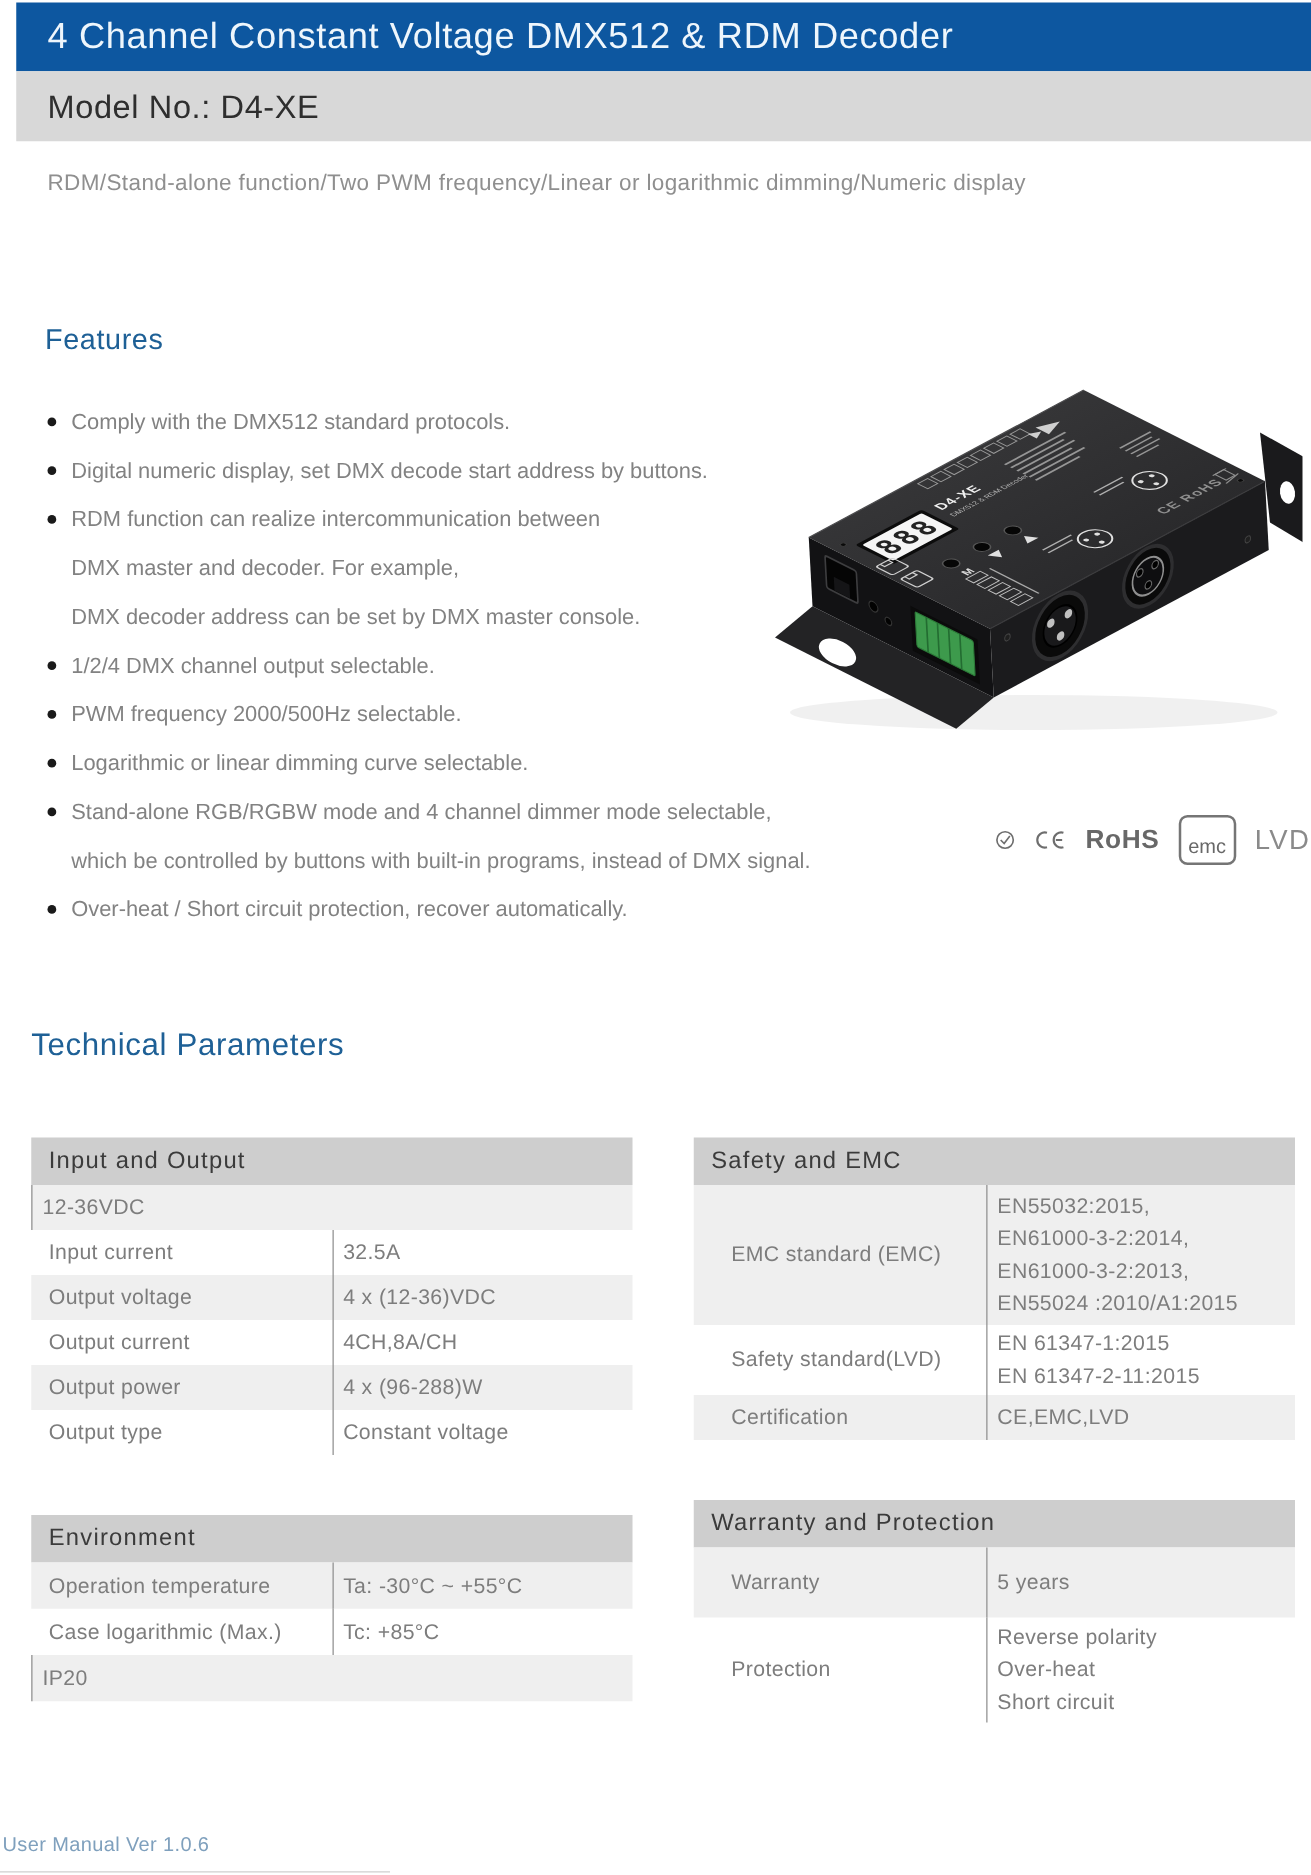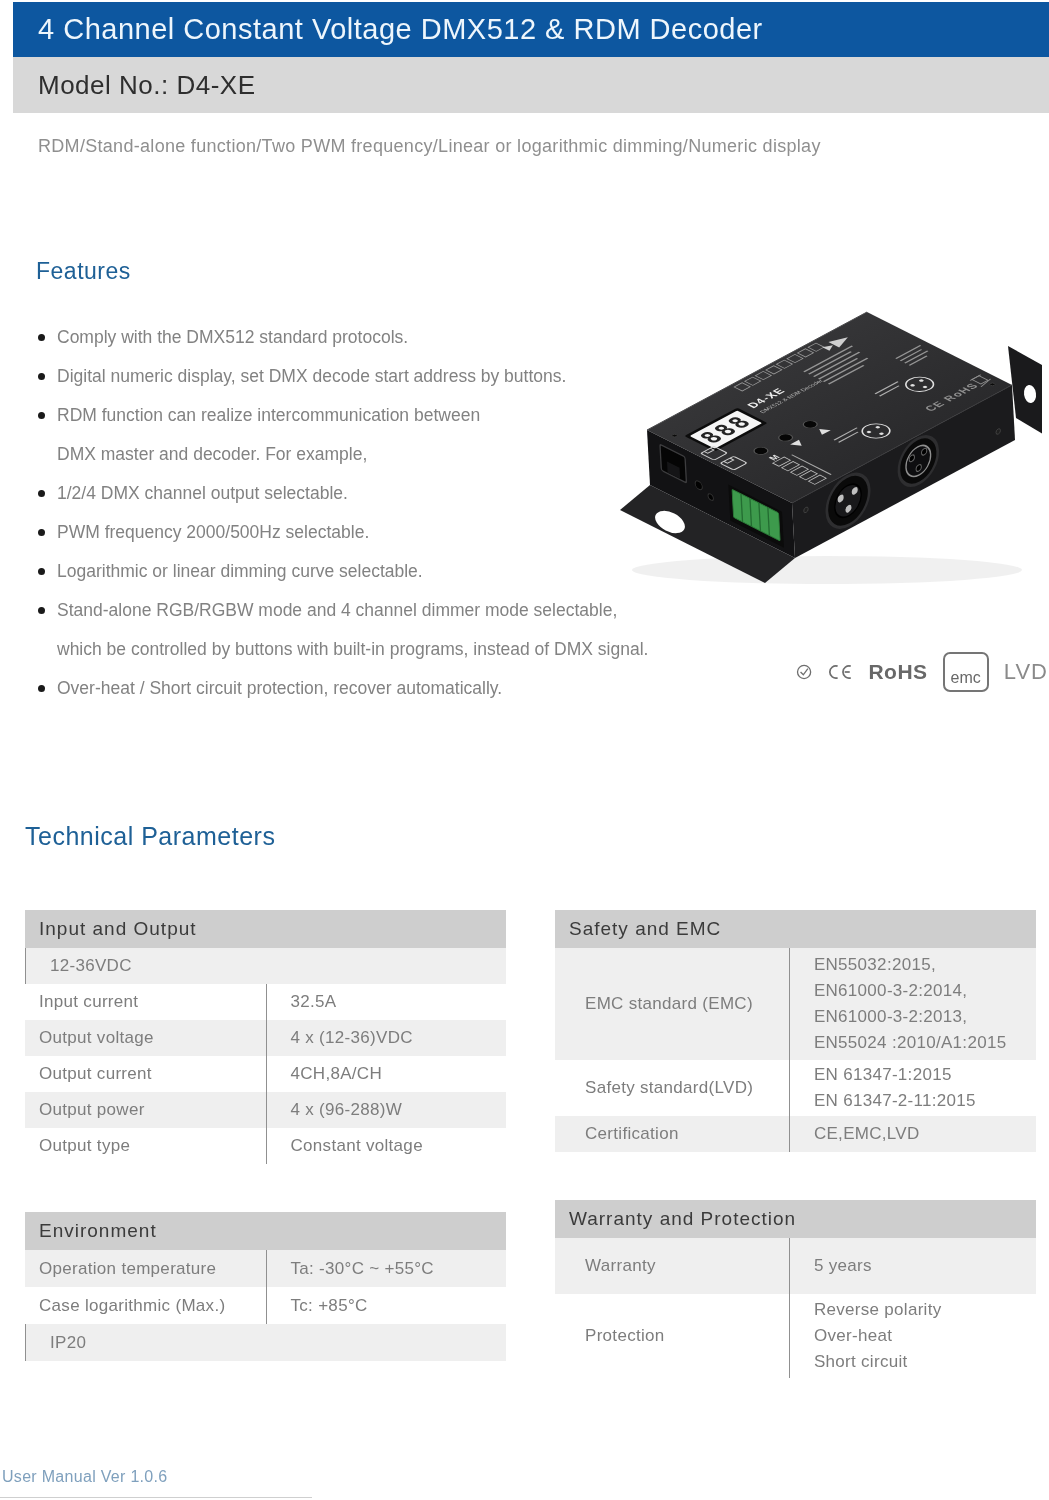--- a/index.html
+++ b/index.html
@@ -56,21 +56,21 @@
     font-size:19px;padding-left:14px;letter-spacing:1px;
   }
   .trow{display:flex;}
   .trow.shade{background:#efefef;}
   .tlabel{
     padding-left:14px;box-sizing:border-box;display:flex;align-items:center;
   }
   .c50{width:50%;}
   .c45{width:45.3%;margin-left:16px;}
   .tvalue{
-    flex:1;border-left:1px solid #909090;padding-left:24px;align-self:stretch;
+    flex:1;border-left:1px solid #909090;padding-left:8px;align-self:stretch;
     display:flex;flex-direction:column;justify-content:center;box-sizing:border-box;
   }
   .tvalue div{line-height:26px;}
 
   
   .footer-version{left:2px;top:1468px;color:#7fa0bd;font-size:16px;letter-spacing:0.3px;}
   .footer-line{left:0;top:1497px;width:312px;height:1px;background:#cfcfcf;}
 </style>
 </head>
 <body>
@@ -84,20 +84,21 @@
 <div class="abs features-list">
   <div class="feature-item">
     <div class="f-line"><span class="bullet"></span><span>Comply with the DMX512 standard protocols.</span></div>
   </div>
   <div class="feature-item">
     <div class="f-line"><span class="bullet"></span><span>Digital numeric display, set DMX decode start address by buttons.</span></div>
   </div>
   <div class="feature-item">
     <div class="f-line"><span class="bullet"></span><span>RDM function can realize intercommunication between</span></div>
     <div class="f-line cont"><span>DMX master and decoder. For example,</span></div>
+    <div class="f-line cont"><span>DMX decoder address can be set by DMX master console.</span></div>
   </div>
   <div class="feature-item">
     <div class="f-line"><span class="bullet"></span><span>1/2/4 DMX channel output selectable.</span></div>
   </div>
   <div class="feature-item">
     <div class="f-line"><span class="bullet"></span><span>PWM frequency 2000/500Hz selectable.</span></div>
   </div>
   <div class="feature-item">
     <div class="f-line"><span class="bullet"></span><span>Logarithmic or linear dimming curve selectable.</span></div>
   </div>

